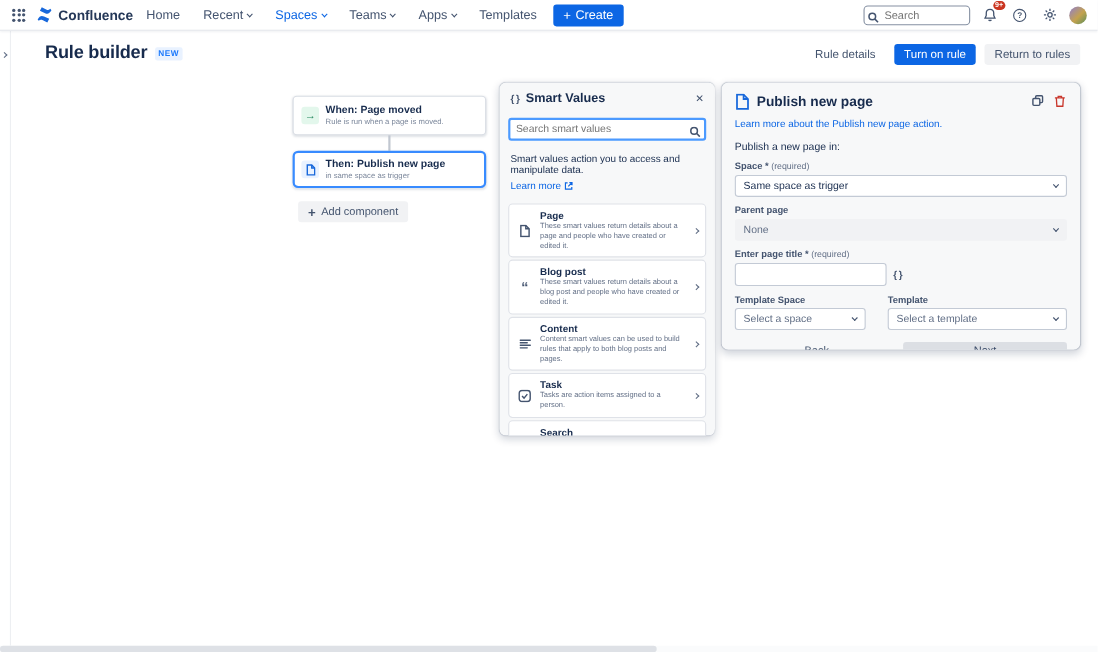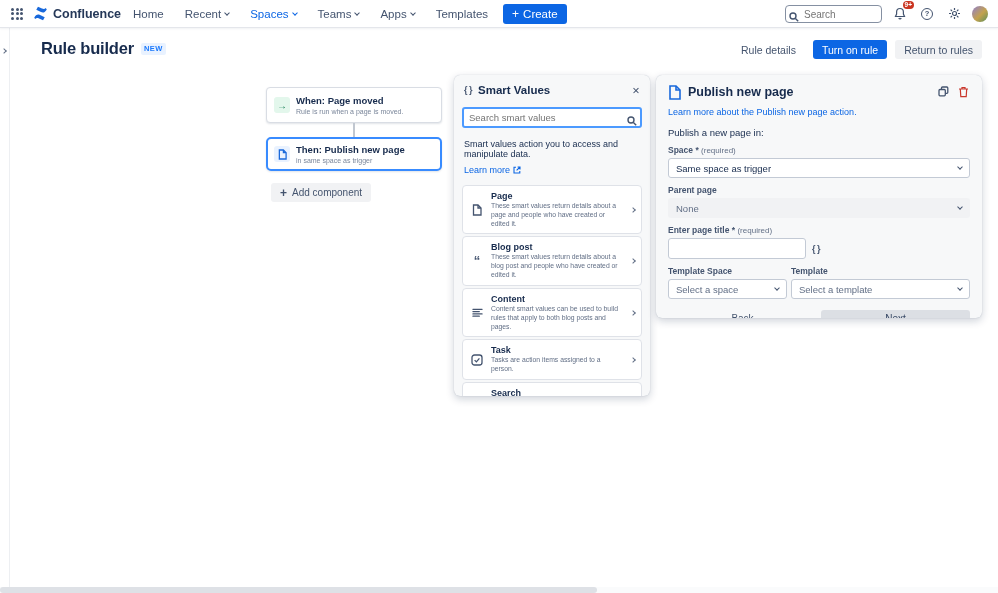--- a/index.html
+++ b/index.html
@@ -102,21 +102,21 @@
   .field-label .req{font-weight:normal;color:#626F86;font-size:8px}
   .select{height:20px;background:#fff;border:1px solid #C3CAD5;border-radius:3px;display:flex;align-items:center;
           padding:0 7px;font-size:9.5px;color:#172B4D;margin-top:3px;cursor:pointer}
   .select .chev{margin-left:auto;color:#44546F}
   .select.disabled{background:#F1F2F4;border-color:transparent;color:#626F86}
   .select.placeholder{color:#626F86}
   .title-row{display:flex;align-items:center;gap:6px;margin-top:3px}
   .text-input{height:21px;width:138px;border:1px solid #C3CAD5;border-radius:3px;background:#fff;font-size:9.5px;
               padding:0 6px;outline:none;font-family:inherit}
   .braces-btn{font-size:9px;font-weight:bold;color:#44546F;cursor:pointer;background:none;border:none;font-family:inherit;letter-spacing:-.5px}
-  .two-col{display:flex;gap:4px}
+  .two-col{display:flex;gap:20px}
   .col-a{width:119px}
   .col-b{flex:1}
   .pub-footer{display:flex;gap:4px;margin-top:11px}
   .pub-footer .btn{flex:1;height:17px;font-size:10px}
   .btn.next{background:#DCDFE4;color:#344563}
 
   
   .hscroll{position:absolute;left:0;right:0;bottom:0;height:6px;background:#FAFBFC}
   .hthumb{position:absolute;left:0;top:0;width:597px;height:6px;background:#DEE1E6;border-radius:3px;cursor:grab}
 </style>

